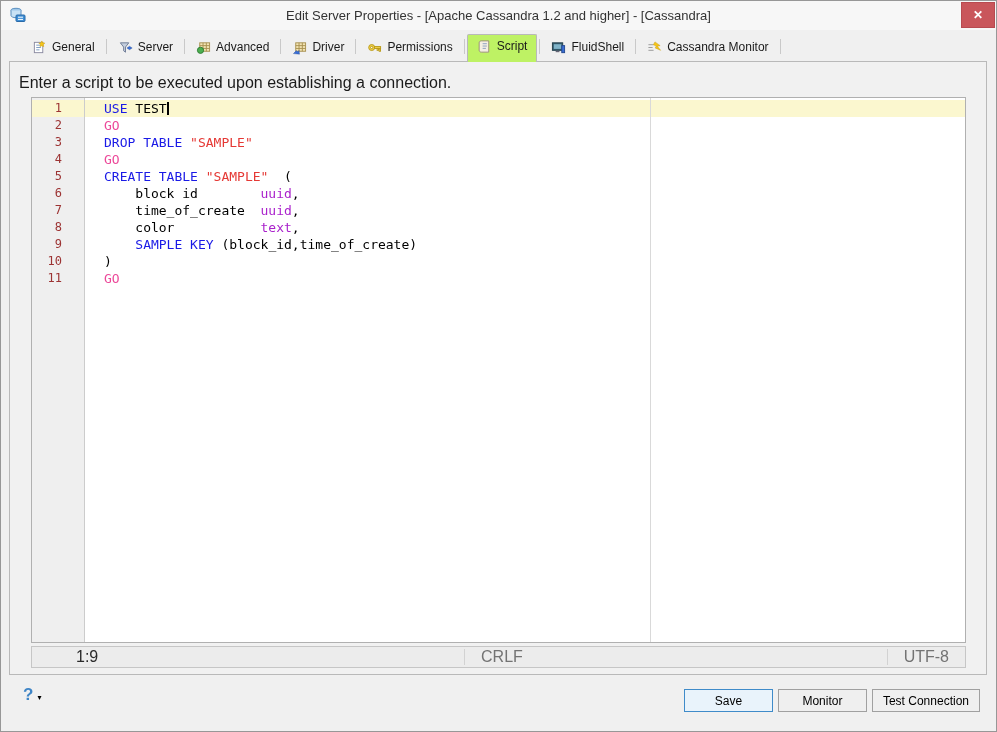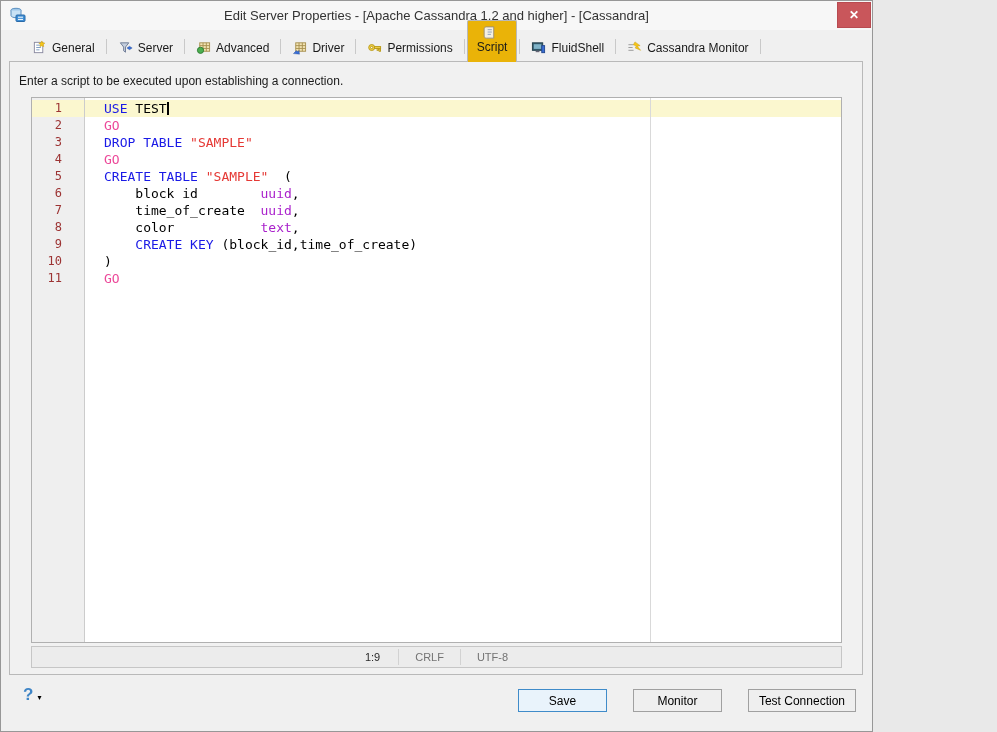--- a/index.html
+++ b/index.html
@@ -1,64 +1,64 @@
 <!DOCTYPE html>
 <html><head>
 <meta charset="utf-8">
 <style>
   * { box-sizing: border-box; }
   html,body { margin:0; padding:0; background:#e9e9e9; font-family:"Liberation Sans",sans-serif; }
-  .dialog { position:relative; width:873px; height:732px; background:#f0f0f0; border:1px solid #979797; overflow:hidden; }
+  .dialog { position:relative; width:997px; height:732px; background:#f0f0f0; border:1px solid #979797; overflow:hidden; }
 
   
   .titlebar { position:relative; height:29px; background:#f7f7f7; }
   .title { position:absolute; left:60px; right:60px; top:7px; text-align:center; font-size:13px; color:#333; white-space:nowrap; overflow:hidden; }
   .app-icon { position:absolute; left:8px; top:5px; width:18px; height:18px; display:inline-flex; }
   .close-btn { position:absolute; right:1px; top:1px; width:34px; height:26px; background:#c9565b; border:1px solid #b84a50; color:#fff; font-size:12px; font-weight:bold; text-align:center; line-height:24px; cursor:pointer; padding:0; }
 
   
   .tabbar { display:flex; align-items:flex-end; height:31px; padding-left:22px; position:relative; z-index:2; }
-  .tab { display:flex; align-items:center; padding:4px 9px 6px 9px; font-size:12px; color:#1a1a1a; cursor:pointer; white-space:nowrap; }
-  .tab.active { background:#eab308; border:1px solid #b9b9b9; border-bottom:none; border-radius:2px 2px 0 0; margin-bottom:-1px; padding-bottom:8px;flex-direction:column; }
+  .tab { display:flex; align-items:flex-start; padding:4px 9px 6px 9px; font-size:12px; color:#1a1a1a; cursor:pointer; white-space:nowrap; }
+  .tab.active { background:#bef264; border:1px solid #b9b9b9; border-bottom:none; border-radius:2px 2px 0 0; margin-bottom:-1px; padding-bottom:8px; }
   .tab-icon { margin-right:5px; display:inline-flex; width:15px; height:15px; }
   .tab-icon svg { display:block; }
   .tab-sep { width:1px; height:15px; background:#c9c9c9; margin:0 2px 7px 2px; align-self:flex-end; }
 
   
   .panel { position:absolute; left:8px; right:9px; top:60px; bottom:56px; border:1px solid #b9b9b9; background:#f1f1f1; z-index:1; }
-  .instruction { position:absolute; left:9px; top:12px; font-size:12px; color:#1a1a1a; }
+  .instruction { position:absolute; left:9px; top:12px; font-size:16px; color:#1a1a1a; }
 
   
   .editor { position:absolute; left:21px; right:20px; top:35px; bottom:31px; background:#fff; border:1px solid #b0b0b0; overflow:hidden; cursor:text; }
   .gutter-bg { position:absolute; left:0; top:0; bottom:0; width:52px; background:#efefef; }
   .gutter-divider { position:absolute; left:52px; top:0; bottom:0; width:1px; background:#cccccc; }
   .margin-divider { position:absolute; left:618px; top:0; bottom:0; width:1px; background:#d9d9d9; }
   .lines { position:absolute; left:0; right:0; top:2px; font-family:"DejaVu Sans Mono",monospace; font-size:13px; line-height:17px; }
   .line { display:flex; height:17px; position:relative; }
   .line.current { background:#fbf7cf; }
   .ln { flex:none; width:52px; padding-right:22px; text-align:right; color:#9c3333; font-size:12px; line-height:17px; }
   .code { white-space:pre; font-weight:normal; padding-left:20px; color:#000; }
   .seg-kw  { color:#1a1ae6; }
   .seg-go  { color:#ec4899; }
   .seg-str { color:#e53935; }
   .seg-type{ color:#aa22cc; }
   .seg-pl  { color:#000000; }
   .cursor { display:inline-block; width:2px; height:13px; background:#000; vertical-align:-2px; }
 
   
-  .statusbar { position:absolute; left:21px; right:20px; bottom:6px; height:22px; background:#ececec; border:1px solid #c6c6c6; display:flex; justify-content:center; align-items:center; font-size:11px; }
+  .statusbar { position:absolute; left:21px; right:20px; bottom:6px; height:22px; background:#ececec; border:1px solid #c6c6c6; display:flex; justify-content:space-between; align-items:center; font-size:16px;padding-left:28px; }
   .sb-cell { padding:0 16px; color:#737373; border-left:1px solid #d2d2d2; height:16px; line-height:16px; }
   .sb-cell.sb-pos { color:#2a2a2a; border-left:none; padding-right:18px; }
 
   
   .footer { position:absolute; left:0; right:0; bottom:0; height:56px; }
   .help { position:absolute; left:22px; top:10px; display:flex; align-items:center; cursor:pointer; }
   .help-q { color:#3f85c6; font-weight:bold; font-size:17px; }
   .caret { font-size:8px; color:#000; margin-left:4px; margin-top:5px; }
-  .footer-buttons { position:absolute; right:16px; top:14px; display:flex; gap:26px; }
+  .footer-buttons { position:absolute; right:16px; top:14px; display:flex; gap:5px; }
   .btn { min-width:89px; height:23px; font-size:12px; font-family:"Liberation Sans",sans-serif; background:#efefef; border:1px solid #a0a0a0; color:#000; cursor:pointer; padding:0 10px; white-space:nowrap; }
   .btn.default { background:#e9f3fb; border:1px solid #3f8bc9; }
 </style>
 </head>
 <body>
 
 <div class="dialog">
 
   <div class="titlebar">
     <span class="app-icon">
@@ -210,21 +210,21 @@
           <div class="line">
             <span class="ln">7</span>
             <span class="code"><span class="seg-pl">    time_of_create  </span><span class="seg-type">uuid</span><span class="seg-pl">,</span></span>
           </div>
           <div class="line">
             <span class="ln">8</span>
             <span class="code"><span class="seg-pl">    color           </span><span class="seg-type">text</span><span class="seg-pl">,</span></span>
           </div>
           <div class="line">
             <span class="ln">9</span>
-            <span class="code"><span class="seg-pl">    </span><span class="seg-kw">CREATE KEY</span><span class="seg-pl"> (block_id,time_of_create)</span></span>
+            <span class="code"><span class="seg-pl">    </span><span class="seg-kw">SAMPLE KEY</span><span class="seg-pl"> (block_id,time_of_create)</span></span>
           </div>
           <div class="line">
             <span class="ln">10</span>
             <span class="code"><span class="seg-pl">)</span></span>
           </div>
           <div class="line">
             <span class="ln">11</span>
             <span class="code"><span class="seg-go">GO</span></span>
           </div>
         </div>

